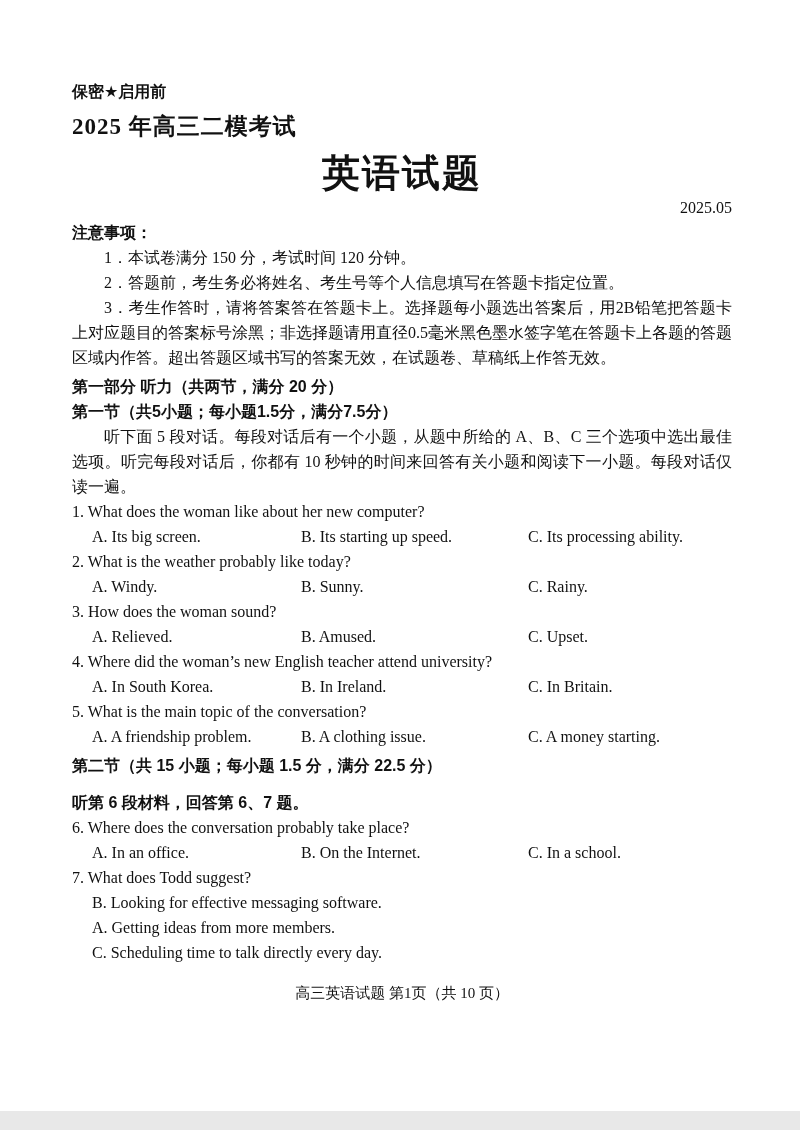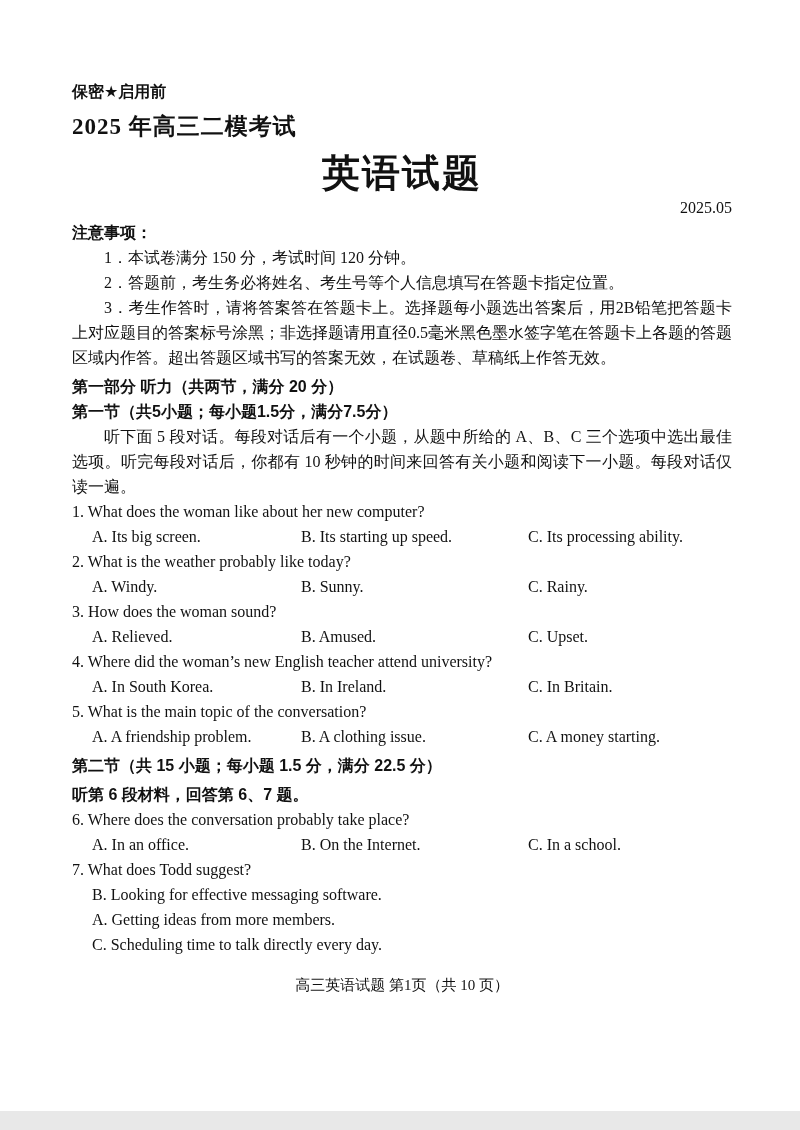--- a/index.html
+++ b/index.html
@@ -130,21 +130,21 @@
     <div class="q-stem">5. What is the main topic of the conversation?</div>
     <div class="opts-row">
       <span class="col-a">A. A friendship problem.</span>
       <span class="col-b">B. A clothing issue.</span>
       <span class="col-c">C. A money starting.</span>
     </div>
   </div>
 
   <div class="h gap">第二节（共 15 小题；每小题 1.5 分，满分 22.5 分）</div>
 
-  <div class="h" style="margin-top:4px">听第 6 段材料，回答第 6、7 题。</div>
+  <div class="h" style="margin-top:12px">听第 6 段材料，回答第 6、7 题。</div>
 
   <div class="q">
     <div class="q-stem">6. Where does the conversation probably take place?</div>
     <div class="opts-row">
       <span class="col-a">A. In an office.</span>
       <span class="col-b">B. On the Internet.</span>
       <span class="col-c">C. In a school.</span>
     </div>
   </div>
 

